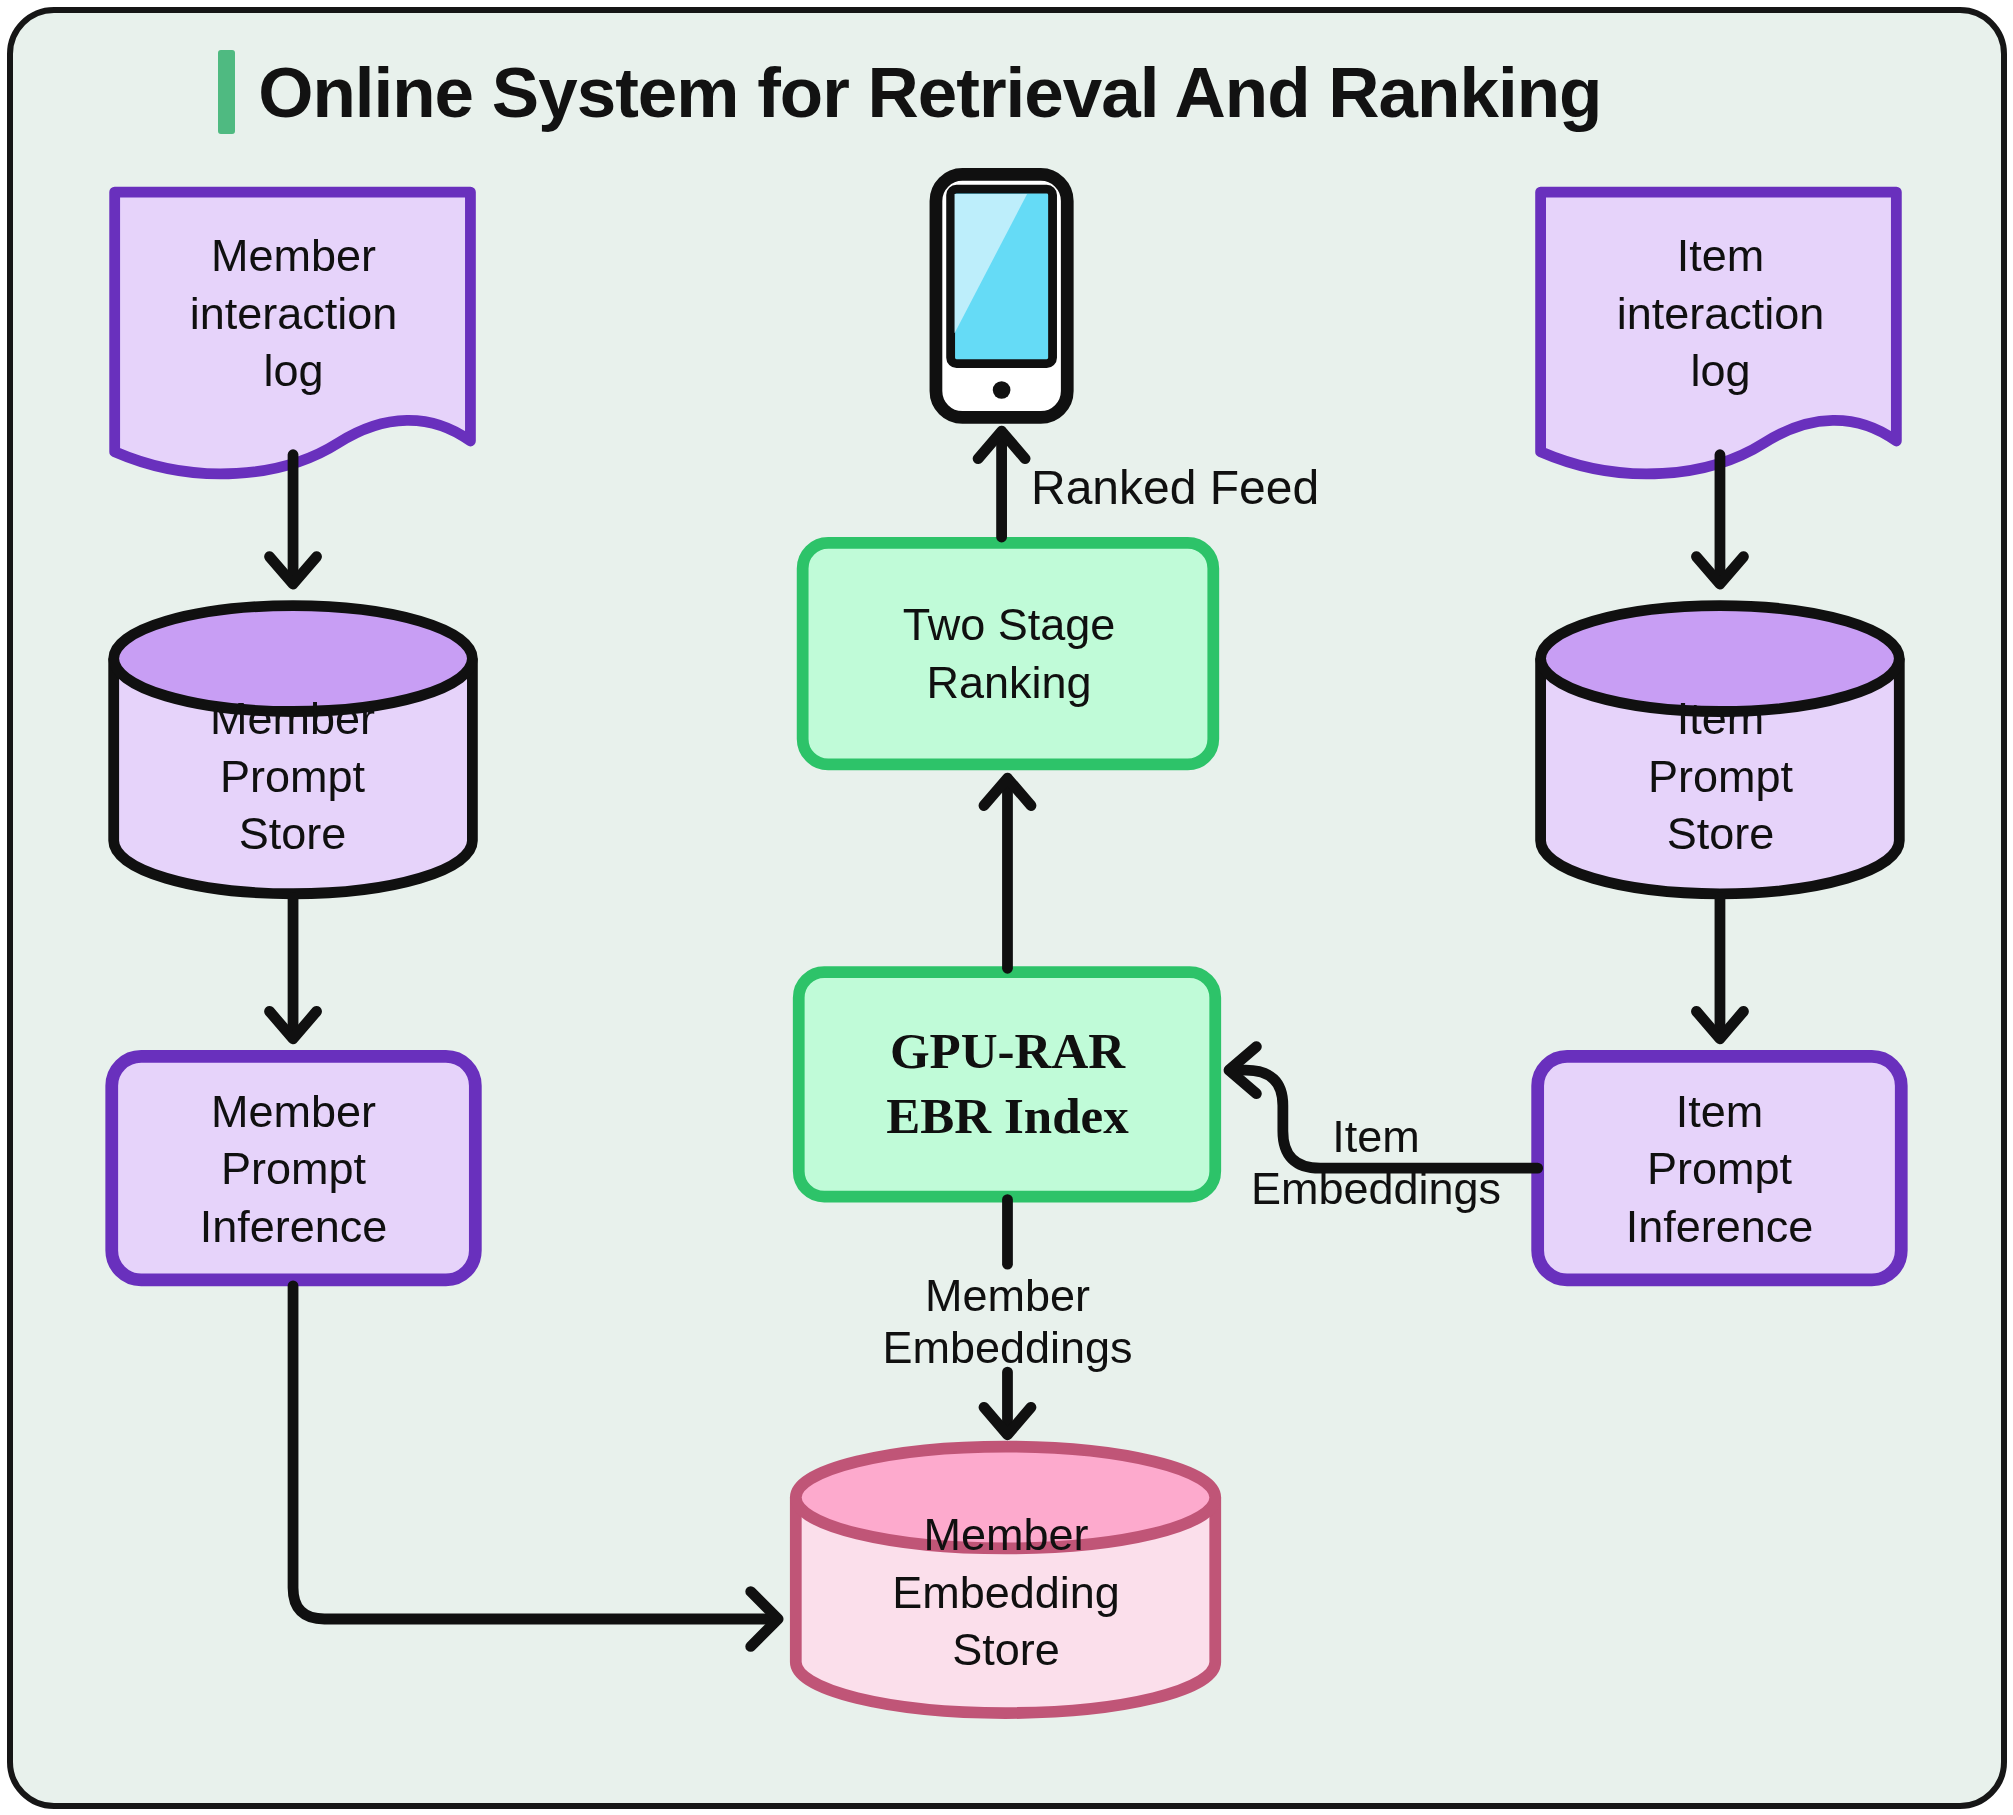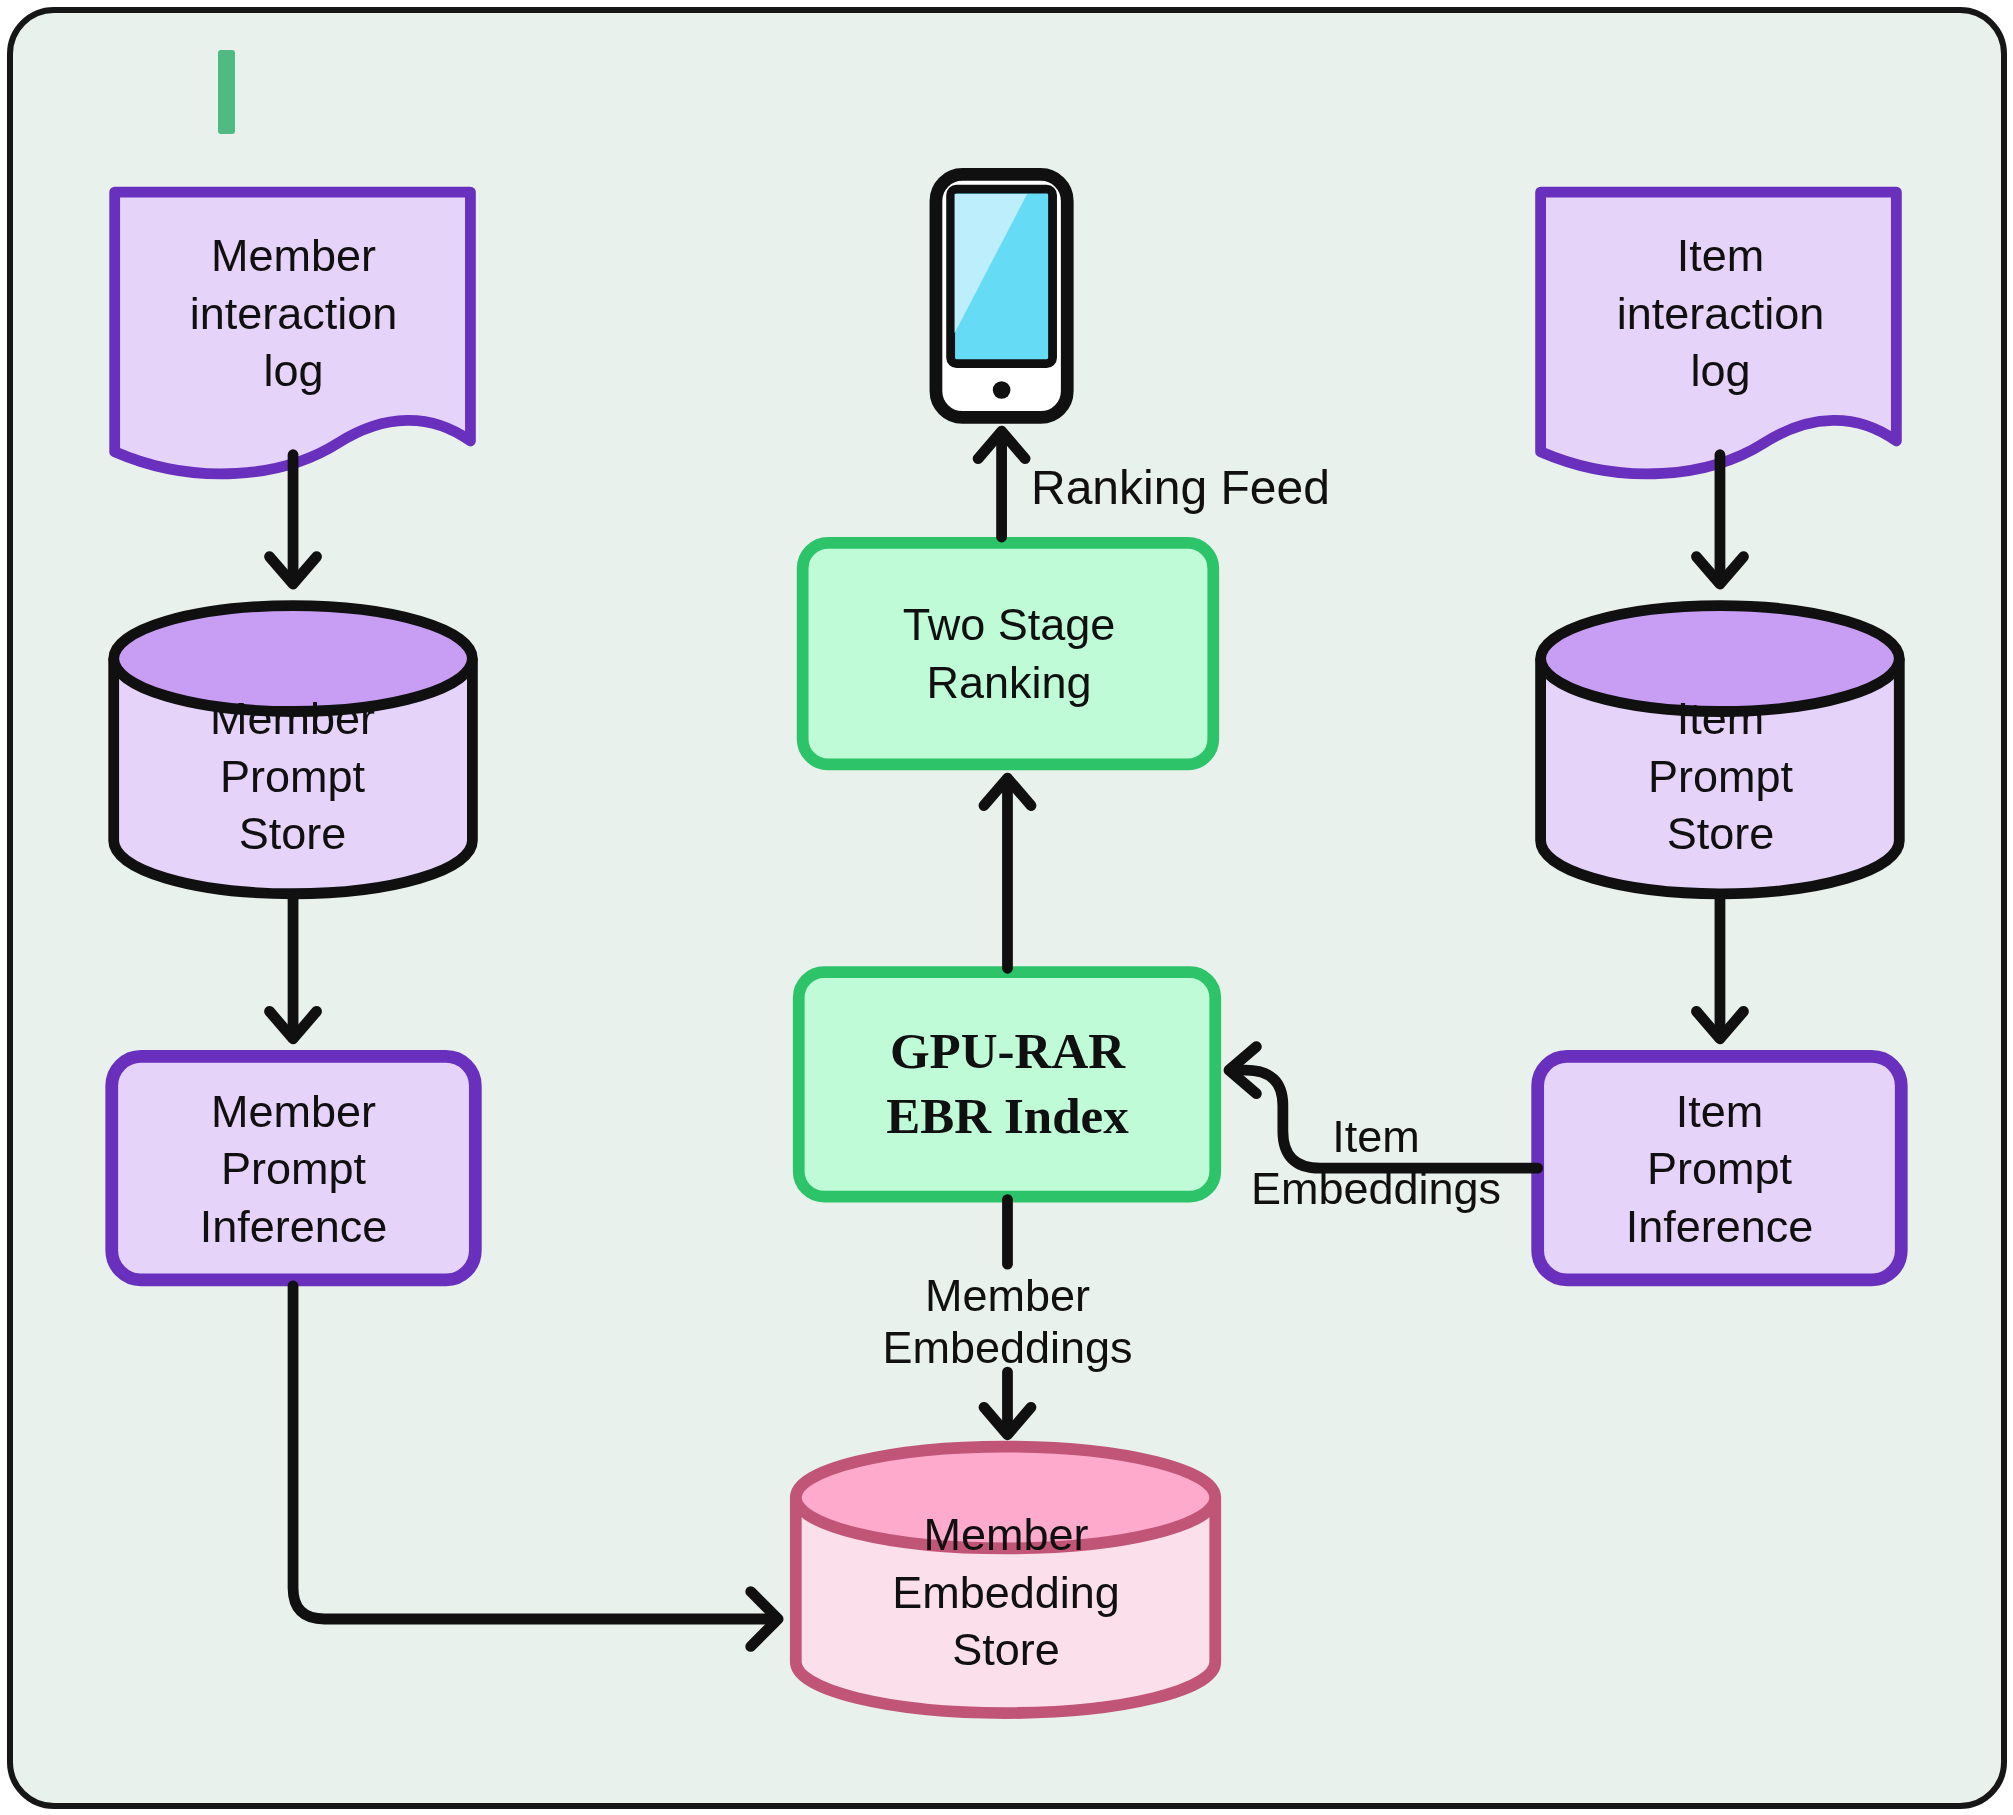--- a/index.html
+++ b/index.html
@@ -161,20 +161,21 @@
       </g>
       <g>
         <path d="M 1569 1192 H 1347 Q 1309 1192 1309 1154 V 1128 Q 1309 1092 1271 1092 H 1264"></path>
         <path d="M 1282 1068 L 1254 1092 L 1282 1116"></path>
       </g>
     </g>
   </svg>
 
   <div id="title-row">
     <div id="accent-bar" style="background: rgb(79, 186, 129);"></div>
+    <div id="page-title">Online System for Retrieval And Ranking</div>
   </div>
 
   <div class="label" style="left:127px; top:201px; width:333px; height:225px;">Member
 interaction
 log</div>
   <div class="label" style="left:126px; top:663px; width:333px; height:227px;">Member
 Prompt
 Store</div>
   <div class="label" style="left:122px; top:1061px; width:343px; height:216px;">Member
 Prompt
@@ -189,19 +190,19 @@
 Prompt
 Inference</div>
   <div class="label" style="left:813px; top:547px; width:392px; height:214px;">Two Stage
 Ranking</div>
   <div class="label bold" style="left:809px; top:976px; width:397px; height:216px;font-family:Liberation Serif, serif;">GPU-RAR
 EBR Index</div>
   <div class="label" style="left:800px; top:1472px; width:412px; height:241px;">Member
 Embedding
 Store</div>
 
-  <div class="edge-label" id="ranked-feed-label" style="left:1031px; top:459px; width:353px; height:57px;">Ranking Feed</div>
+  <div class="edge-label" id="ranked-feed-label" style="left:1031px; top:459px; width:353px; height:57px;">Ranked Feed</div>
   <div class="edge-label center-text" style="left:841px; top:1270px; width:333px; height:104px;">Member
 Embeddings</div>
   <div class="edge-label center-text" style="left:1219px; top:1111px; width:314px; height:108px;">Item
 Embeddings</div>
 </div>
 
 
 </body></html>

